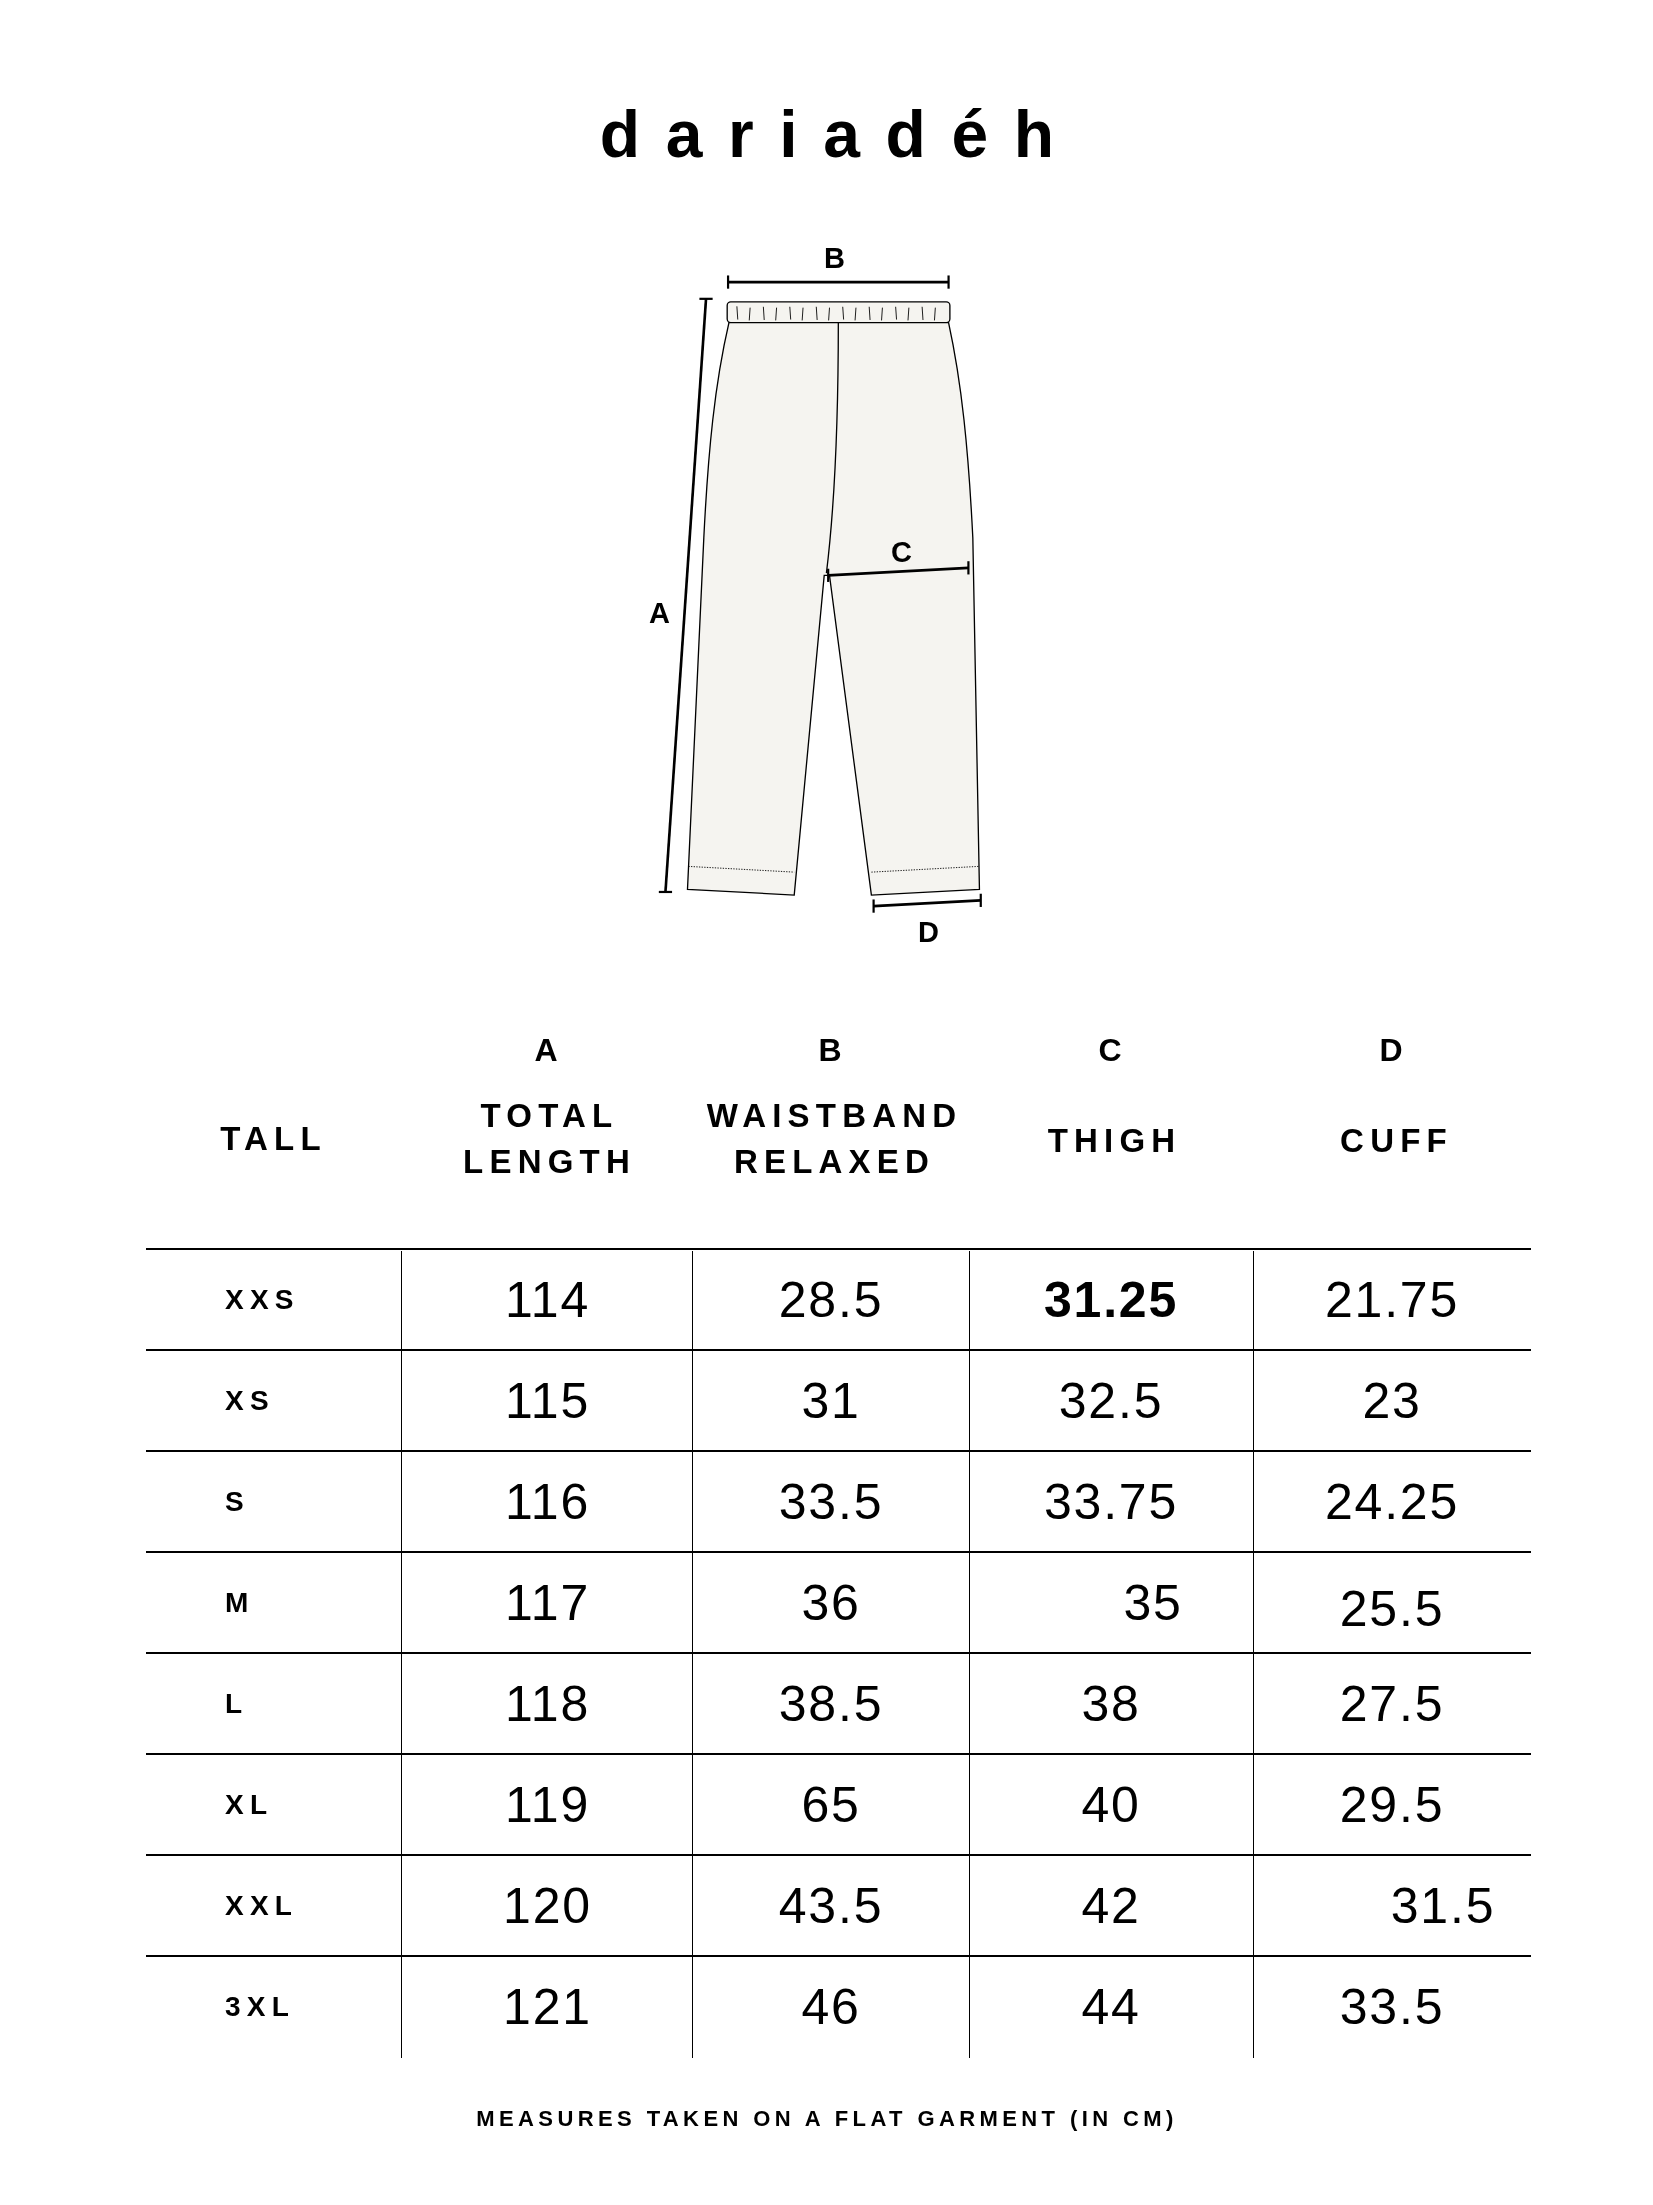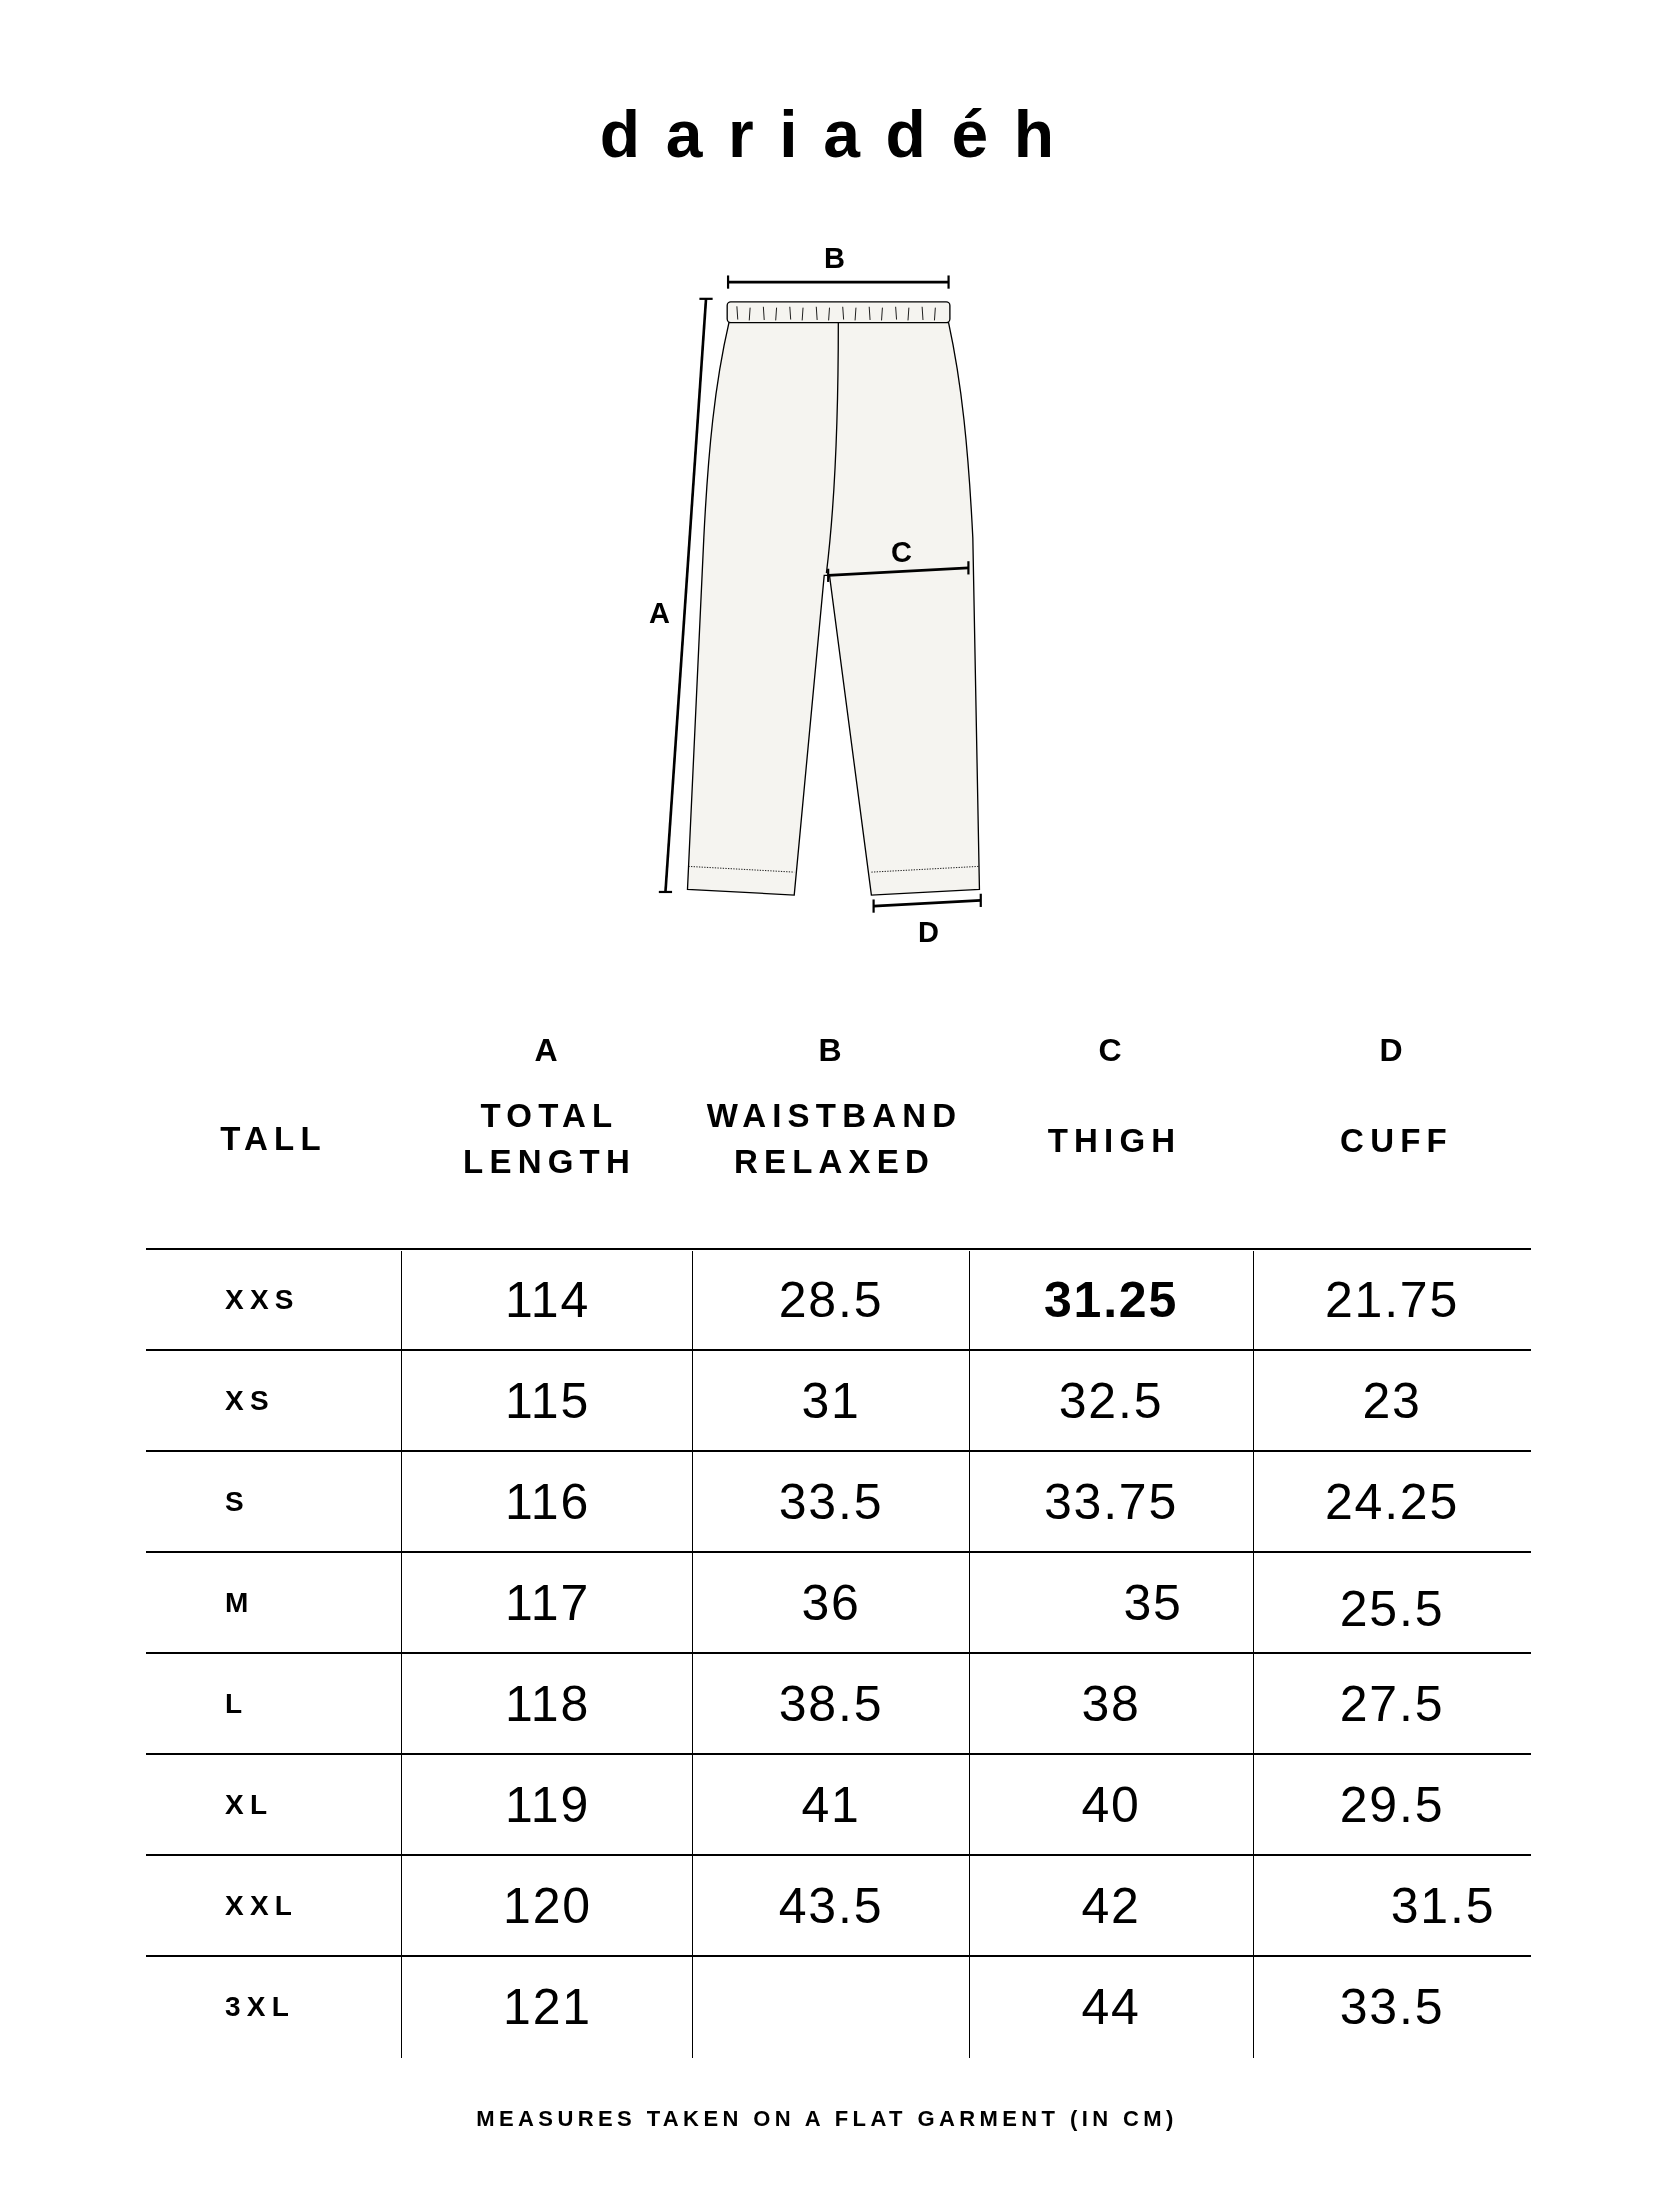--- a/index.html
+++ b/index.html
@@ -129,33 +129,34 @@
   <div class="row">
     <div class="cell size" style="left:0;width:256px;">L</div>
     <div class="cell" style="left:256px;width:291px;">118</div>
     <div class="cell" style="left:547px;width:276px;">38.5</div>
     <div class="cell" style="left:823px;width:284px;">38</div>
     <div class="cell" style="left:1107px;width:278px;">27.5</div>
   </div>
   <div class="row">
     <div class="cell size" style="left:0;width:256px;">XL</div>
     <div class="cell" style="left:256px;width:291px;">119</div>
-    <div class="cell" style="left:547px;width:276px;">41</div>
+    <div class="cell" style="left:547px;width:276px;">65</div>
     <div class="cell" style="left:823px;width:284px;">40</div>
     <div class="cell" style="left:1107px;width:278px;">29.5</div>
   </div>
   <div class="row">
     <div class="cell size" style="left:0;width:256px;">XXL</div>
     <div class="cell" style="left:256px;width:291px;">120</div>
     <div class="cell" style="left:547px;width:276px;">43.5</div>
     <div class="cell" style="left:823px;width:284px;">42</div>
     <div class="cell" style="left:1158px;width:278px;">31.5</div>
   </div>
   <div class="row">
     <div class="cell size" style="left:0;width:256px;">3XL</div>
     <div class="cell" style="left:256px;width:291px;">121</div>
+    <div class="cell" style="left:547px;width:276px;">46</div>
     <div class="cell" style="left:823px;width:284px;">44</div>
     <div class="cell" style="left:1107px;width:278px;">33.5</div>
   </div>
 </div>
 
 <div class="foot">MEASURES TAKEN ON A FLAT GARMENT (IN CM)</div>
 
 
 </body></html>

